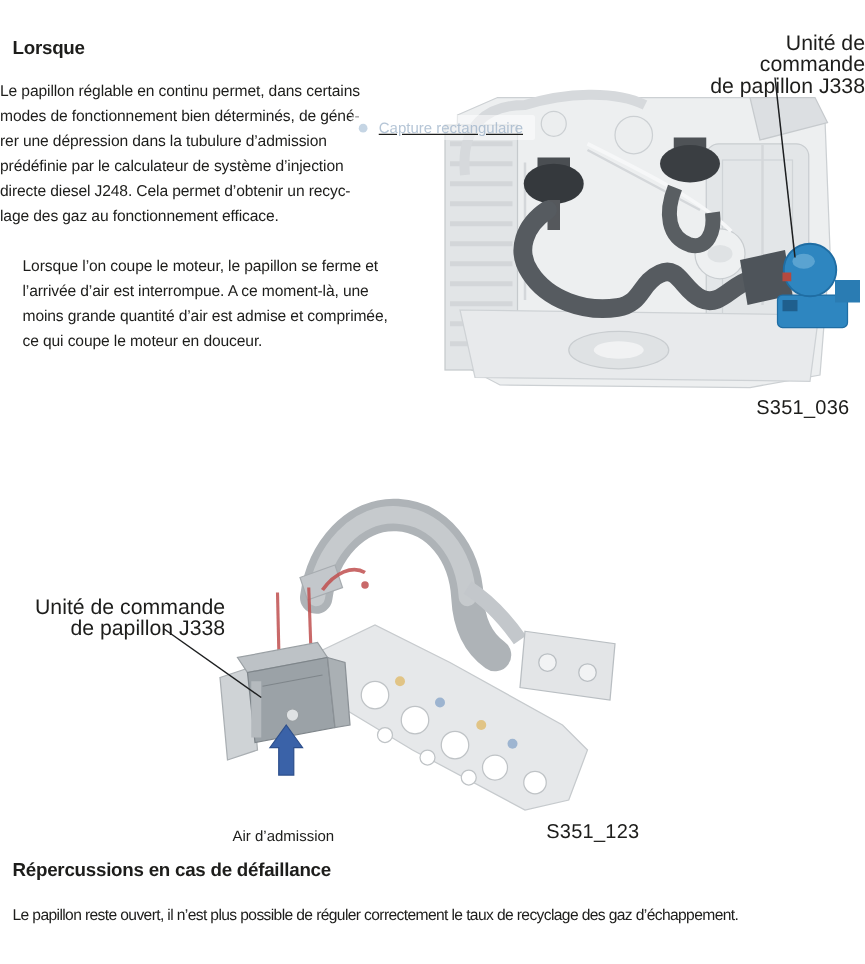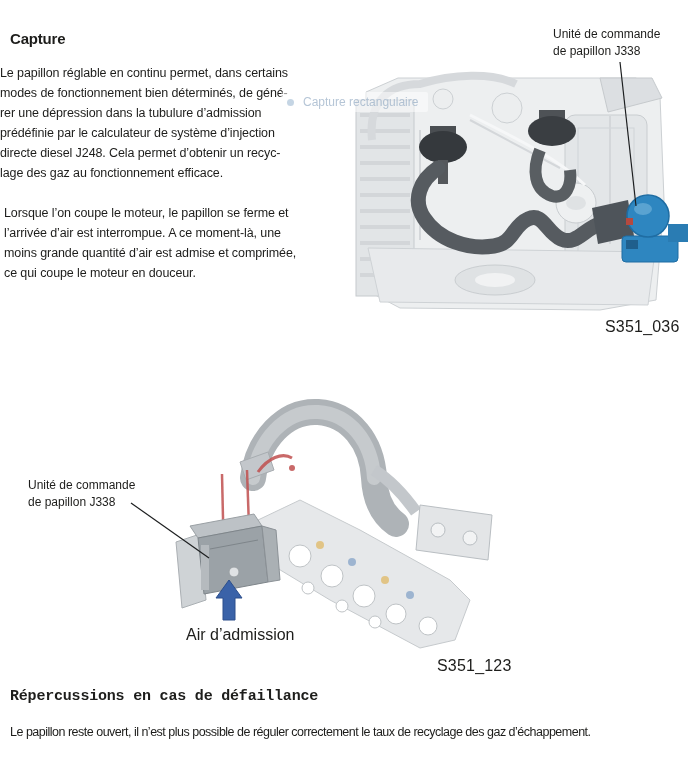--- a/index.html
+++ b/index.html
@@ -2,44 +2,44 @@
 <html><head>
 <meta charset="utf-8">
 <style>
   html,body{margin:0;padding:0;background:#ffffff;}
   body{width:692px;height:771px;position:relative;overflow:hidden;
        font-family:"Liberation Sans",sans-serif;color:#1d1d1b;}
   .abs{position:absolute;}
   .h{font-weight:bold;font-size:15px;letter-spacing:-0.2px;margin:0;}
   .body-text{font-size:12.5px;line-height:20px;letter-spacing:-0.1px;
              white-space:pre-line;margin:0;}
-  .fig-label{font-size:12px;line-height:17px;white-space:pre-line;}
+  .fig-label{font-size:17px;line-height:17px;white-space:pre-line;text-align:right;}
   .fig-caption{font-size:16px;letter-spacing:0.2px;}
-  .arrow-label{font-size:16px;}
+  .arrow-label{font-size:12px;margin-top:36px;}
   .bottom-para{font-size:12.5px;letter-spacing:-0.5px;white-space:nowrap;margin:0;}
   .watermark{display:flex;align-items:center;gap:9px;
              background:rgba(255,255,255,0.5);border-radius:2px;
-             padding:3px 10px 3px 6px;pointer-events:none;z-index:5;}
+             padding:3px 10px 3px 6px;pointer-events:none;z-index:5;text-decoration:underline;}
   .watermark .dot{width:7px;height:7px;border-radius:50%;
                   background:rgba(150,178,205,0.55);}
   .watermark .wm-text{font-size:12px;color:rgba(150,173,196,0.7);}
   svg{display:block;}
 </style>
 </head>
 <body>
 
-<h1 class="abs h" style="left:10px;top:30px;">Capture</h1>
+<h1 class="abs h" style="left:10px;top:30px;">Lorsque</h1>
 
 <p class="abs body-text" style="left:0;top:63px;width:345px;">Le papillon réglable en continu permet, dans certains
 modes de fonctionnement bien déterminés, de géné-
 rer une dépression dans la tubulure d’admission
 prédéfinie par le calculateur de système d’injection
 directe diesel J248. Cela permet d’obtenir un recyc-
 lage des gaz au fonctionnement efficace.</p>
-<p class="abs body-text" style="left:4px;top:203px;width:345px;">Lorsque l’on coupe le moteur, le papillon se ferme et
+<p class="abs body-text" style="left:18px;top:203px;width:345px;">Lorsque l’on coupe le moteur, le papillon se ferme et
 l’arrivée d’air est interrompue. A ce moment-là, une
 moins grande quantité d’air est admise et comprimée,
 ce qui coupe le moteur en douceur.</p>
 
 <div class="abs fig-label" style="left:553px;top:26px;">Unité de commande
 de papillon J338</div>
 
 <svg class="abs" style="left:346px;top:20px;" width="346" height="320" viewBox="346 20 346 320" aria-hidden="true">
 
   <g>
@@ -139,19 +139,19 @@
   <polygon points="229,580 242,598 235,598 235,620 223,620 223,598 216,598" fill="#3a62a8" stroke="#2d4f8c"></polygon>
 
   <line x1="131" y1="503" x2="209" y2="558" stroke="#1d1f20" stroke-width="1.2"></line>
 </svg>
 
 <div class="abs fig-label" style="left:28px;top:477px;">Unité de commande
 de papillon J338</div>
 <div class="abs arrow-label" style="left:186px;top:626px;">Air d’admission</div>
 <div class="abs fig-caption" style="left:437px;top:657px;">S351_123</div>
 
-<h2 class="abs h" style="left:10px;top:688px;font-family:Liberation Mono, monospace;">Répercussions en cas de défaillance</h2>
+<h2 class="abs h" style="left:10px;top:688px;">Répercussions en cas de défaillance</h2>
 <p class="abs bottom-para" style="left:10px;top:725px;">Le papillon reste ouvert, il n’est plus possible de réguler correctement le taux de recyclage des gaz d’échappement.</p>
 
 <div class="abs watermark" style="left:281px;top:92px;">
   <span class="dot"></span>
   <span class="wm-text">Capture rectangulaire</span>
 </div>
 
 </body></html>

